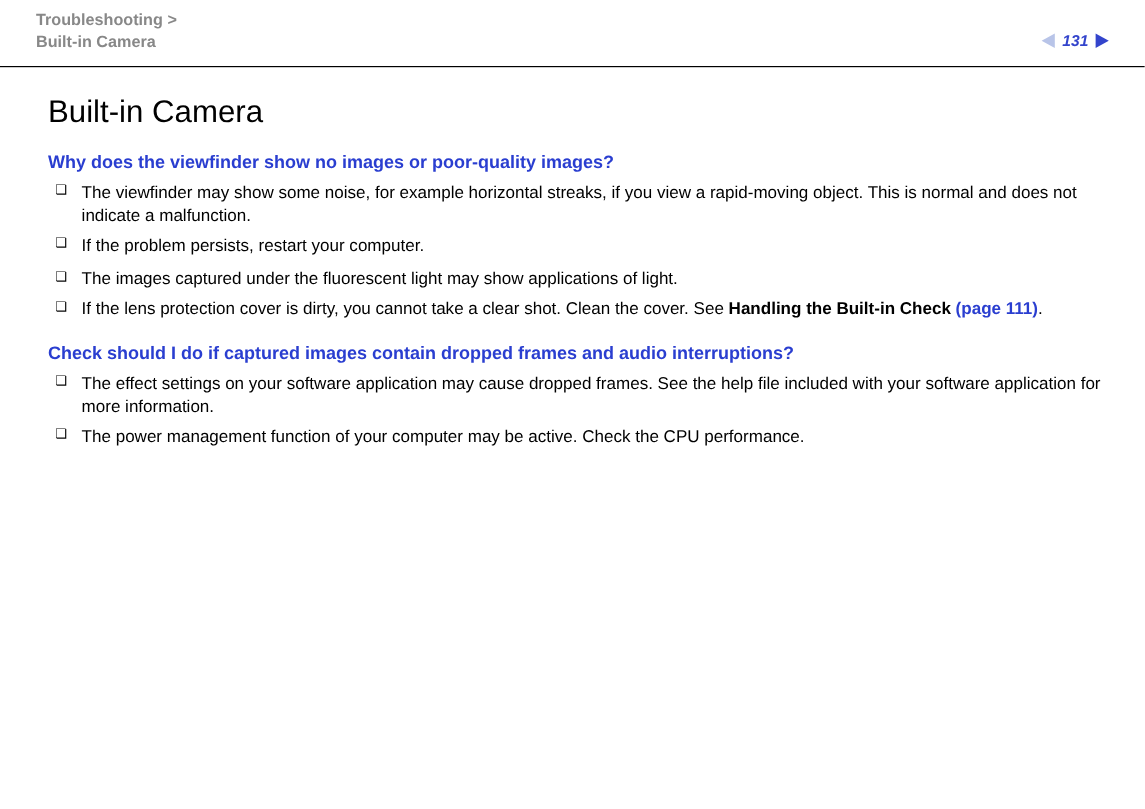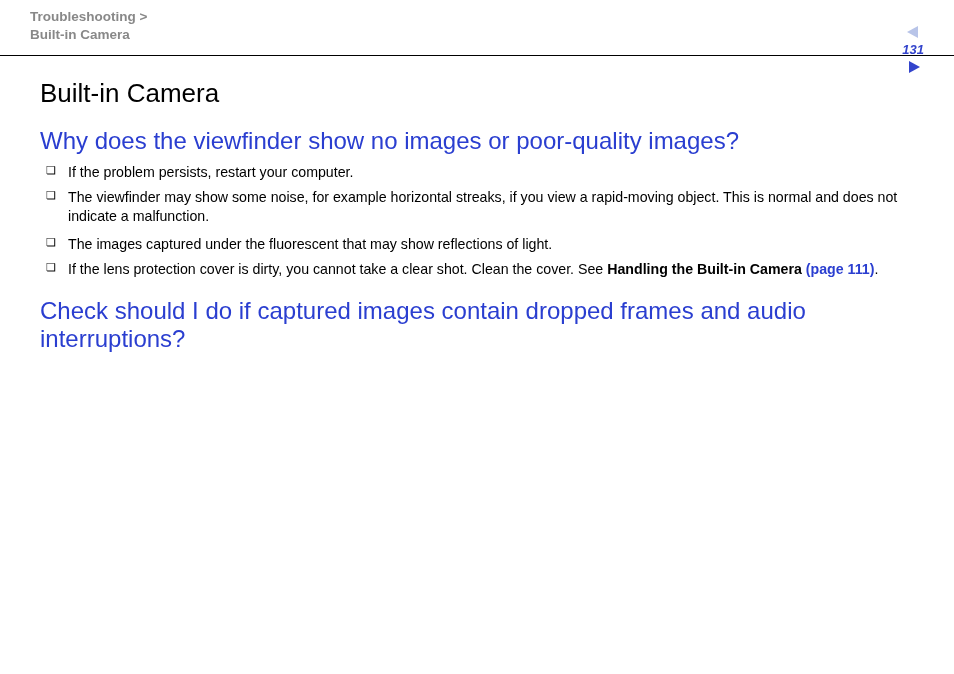--- a/index.html
+++ b/index.html
@@ -29,21 +29,20 @@
     color: #888;
     line-height: 1.35;
   }
   .page-nav {
     position: absolute;
     right: 30px;
     top: 26px;
     display: flex;
     align-items: center;
     gap: 4px;
-    flex-direction: column;
   }
   .page-num {
     font-size: 13px;
     font-weight: bold;
     font-style: italic;
     color: #3344cc;
   }
   .nav-tri {
     width: 0; height: 0;
     border-top: 6px solid transparent;
@@ -59,22 +58,22 @@
   .content {
     padding: 22px 35px 0 40px;
   }
   h1.title {
     font-size: 26px;
     font-weight: normal;
     margin: 0 0 14px 0;
     color: #000;
   }
   h2.question {
-    font-size: 24px;
-    font-weight: normal;
+    font-size: 15px;
+    font-weight: bold;
     color: #2a3ed0;
     margin: 18px 0 8px 0;
   }
   ul.bullets {
     list-style: none;
     padding: 0;
     margin: 0 0 8px 0;
   }
   ul.bullets li {
     position: relative;
@@ -111,29 +110,31 @@
     </div>
   </div>
 
   <hr class="rule">
 
   <div class="content">
     <h1 class="title">Built-in Camera</h1>
 
     <h2 class="question">Why does the viewfinder show no images or poor-quality images?</h2>
     <ul class="bullets">
+      <li>The viewfinder may show some noise, for example horizontal streaks, if you view a rapid-moving object. This is normal and does not indicate a malfunction.</li>
       <li>If the problem persists, restart your computer.</li>
-      <li>The viewfinder may show some noise, for example horizontal streaks, if you view a rapid-moving object. This is normal and does not indicate a malfunction.</li>
     </ul>
 
     <ul class="bullets">
-      <li>The images captured under the fluorescent that may show reflections of light.</li>
+      <li>The images captured under the fluorescent light may show applications of light.</li>
       <li>
-        <span>If the lens protection cover is dirty, you cannot take a clear shot. Clean the cover. See </span><b>Handling the Built-in Camera </b><span class="link-ref">(page 111)</span><span>.</span>
+        <span>If the lens protection cover is dirty, you cannot take a clear shot. Clean the cover. See </span><b>Handling the Built-in Check </b><span class="link-ref">(page 111)</span><span>.</span>
       </li>
     </ul>
 
     <h2 class="question">Check should I do if captured images contain dropped frames and audio interruptions?</h2>
     <ul class="bullets">
+      <li>The effect settings on your software application may cause dropped frames. See the help file included with your software application for more information.</li>
+      <li>The power management function of your computer may be active. Check the CPU performance.</li>
     </ul>
   </div>
 
 </div>
 
 </body></html>

